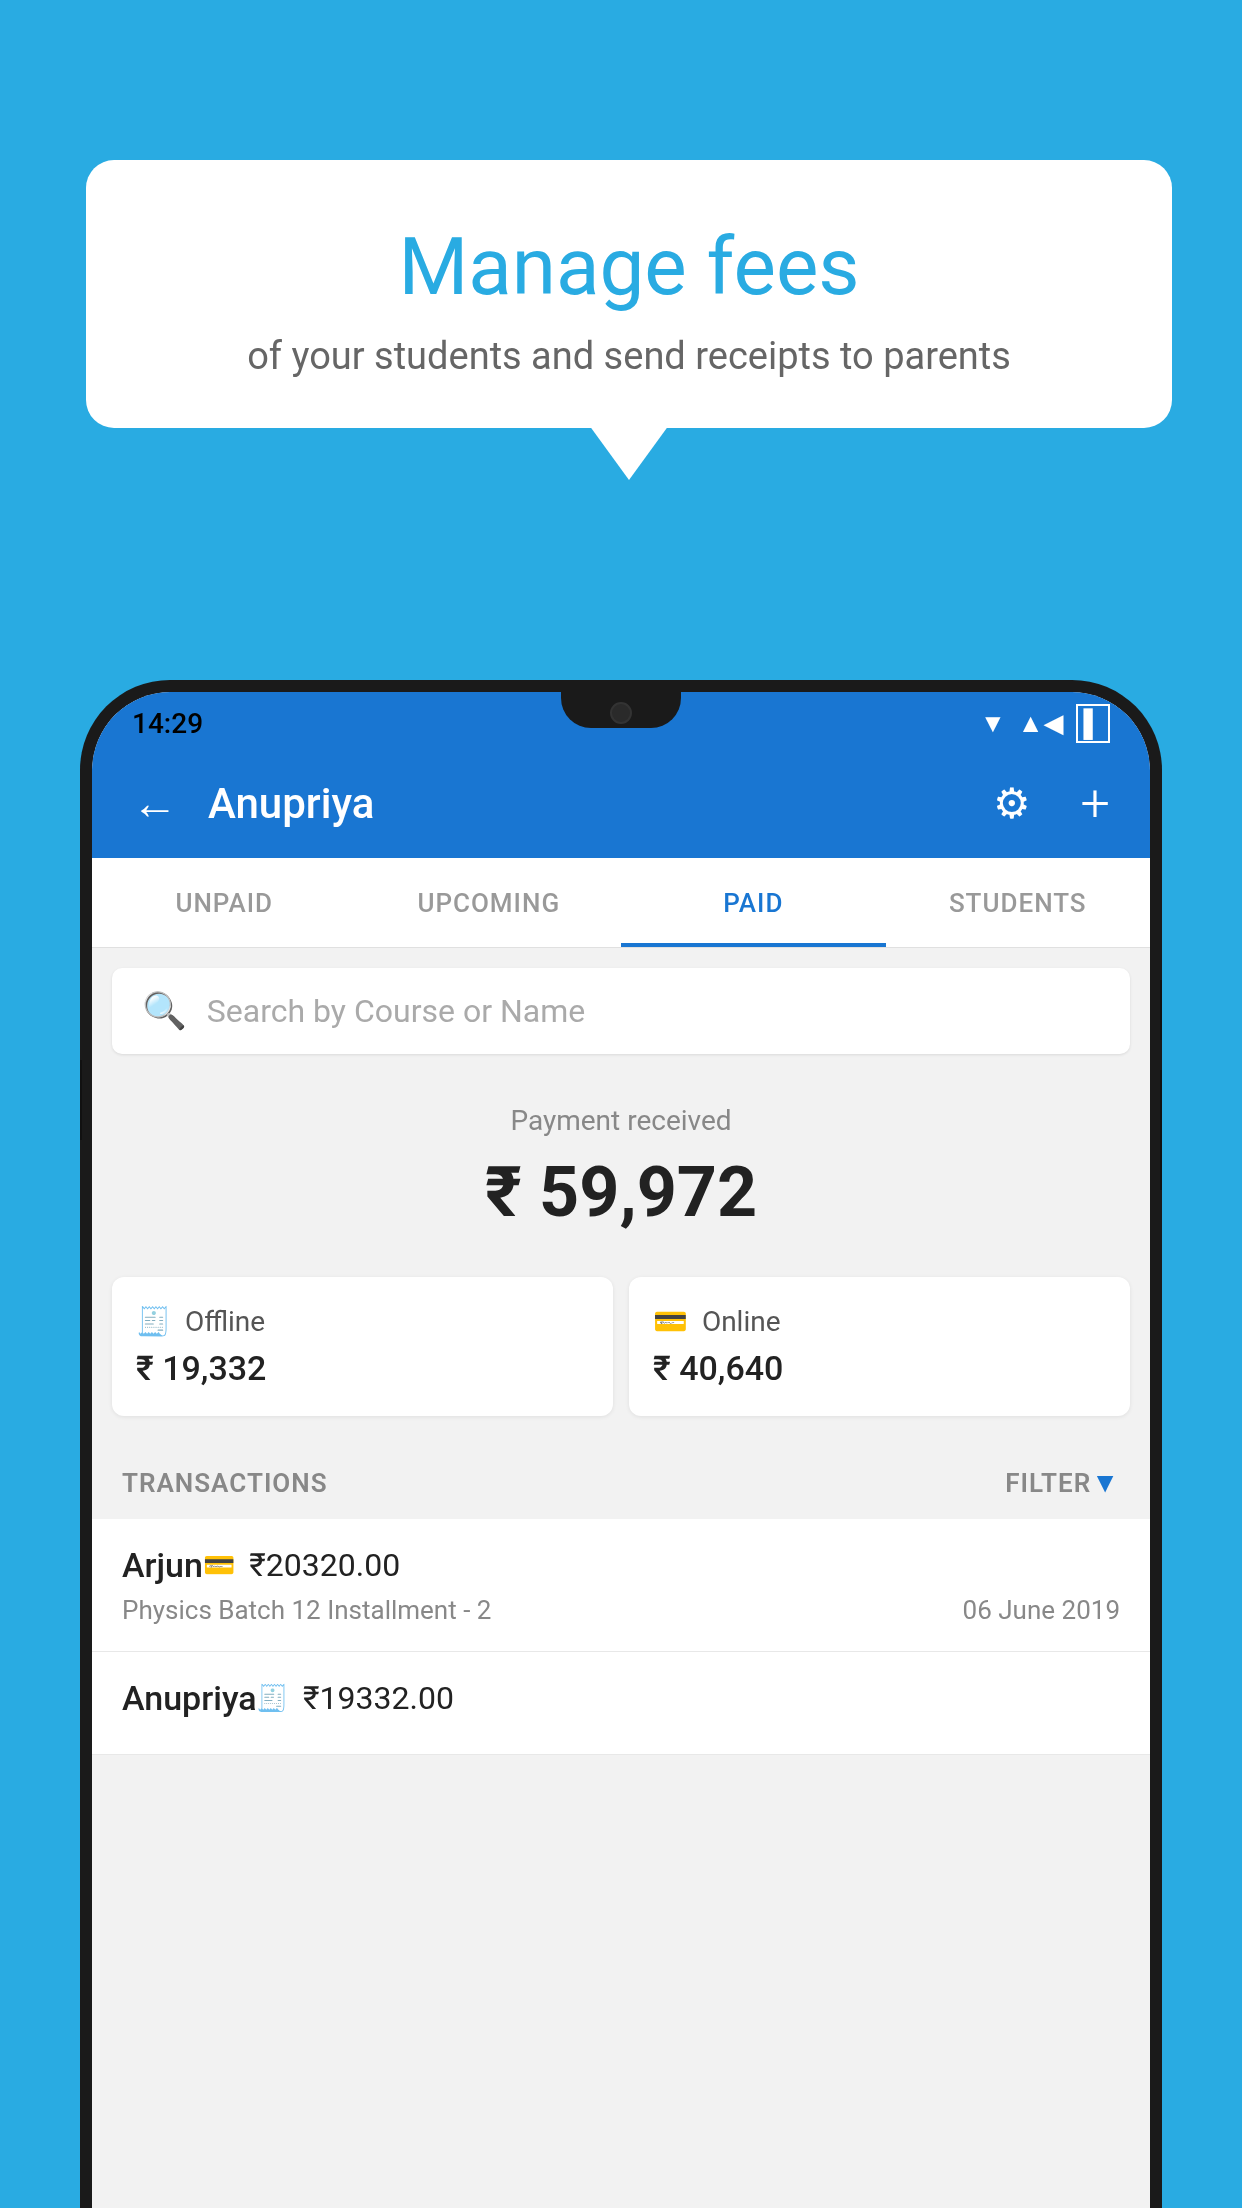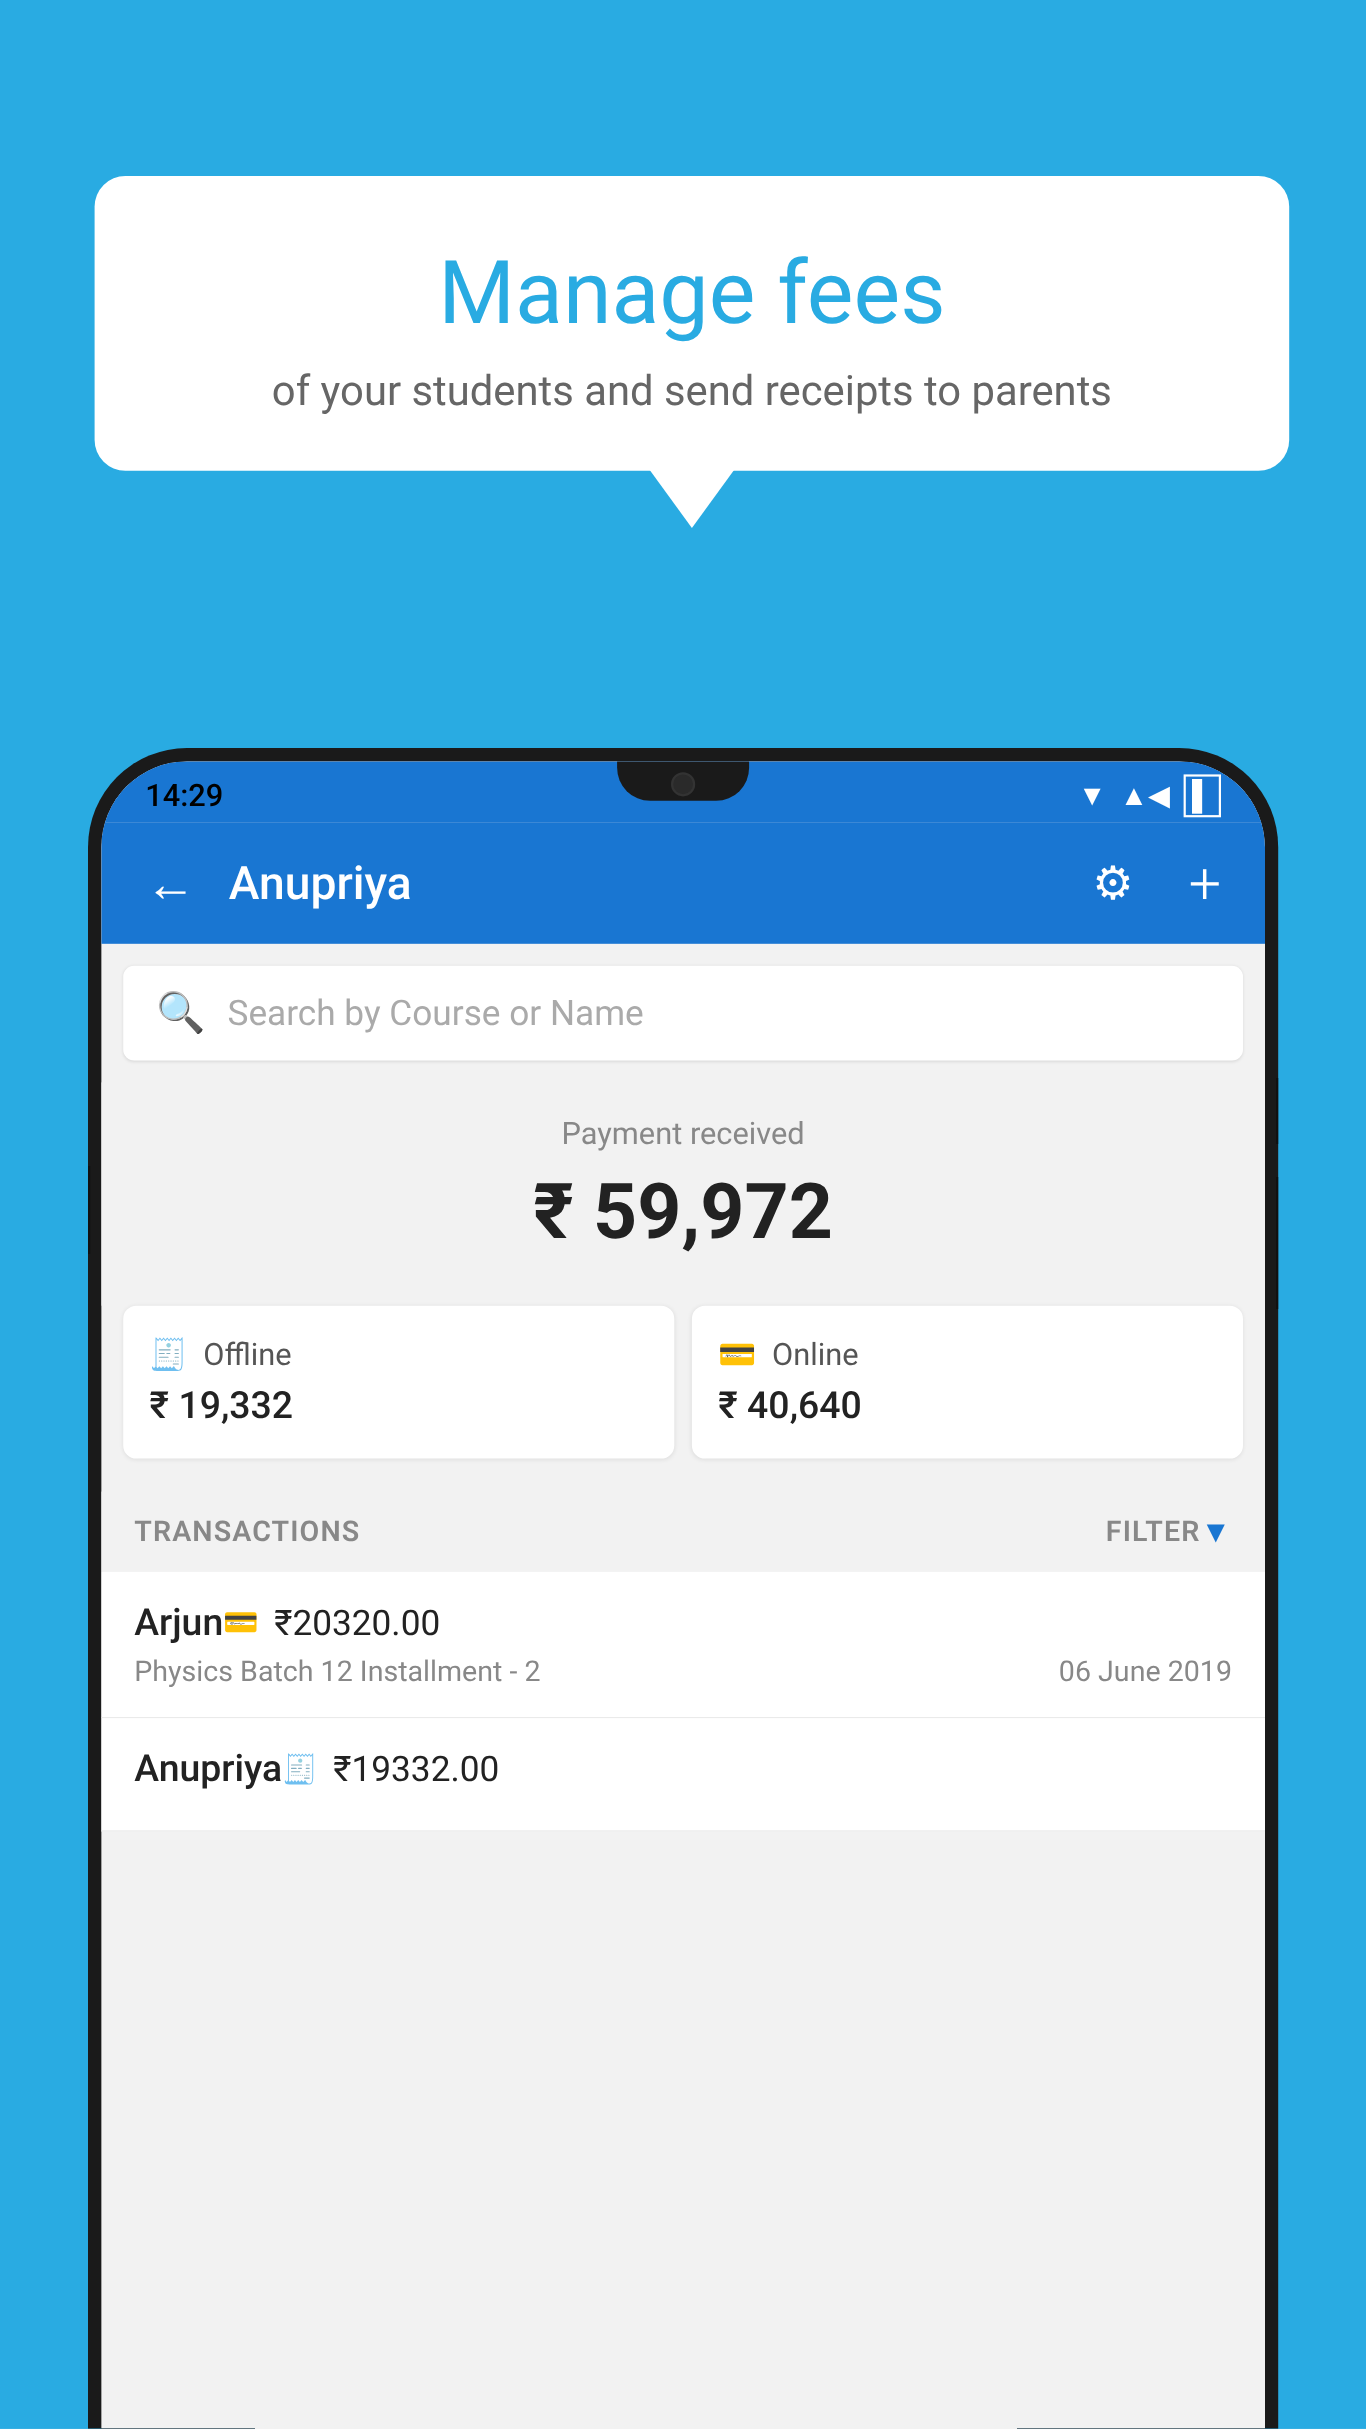--- a/index.html
+++ b/index.html
@@ -388,20 +388,34 @@
         </div>
       </div>
 
       <div class="app-bar">
         <span class="back-arrow">←</span>
         <span class="app-bar-title">Anupriya</span>
         <span class="app-bar-gear">⚙</span>
         <span class="app-bar-plus" style="font-size:52px;margin-left:20px;">+</span>
       </div>
 
+      <div class="tabs-bar">
+        <div class="tab-item">
+          <span>UNPAID</span>
+        </div>
+        <div class="tab-item">
+          <span>UPCOMING</span>
+        </div>
+        <div class="tab-item active">
+          <span>PAID</span>
+        </div>
+        <div class="tab-item">
+          <span>STUDENTS</span>
+        </div>
+      </div>
 
       <div class="search-container">
         <span class="search-icon-el">🔍</span>
         <span class="search-input-text">Search by Course or Name</span>
       </div>
 
       <div class="payment-summary">
         <div class="payment-received-label">Payment received</div>
         <div class="payment-amount">₹ 59,972</div>
       </div>

